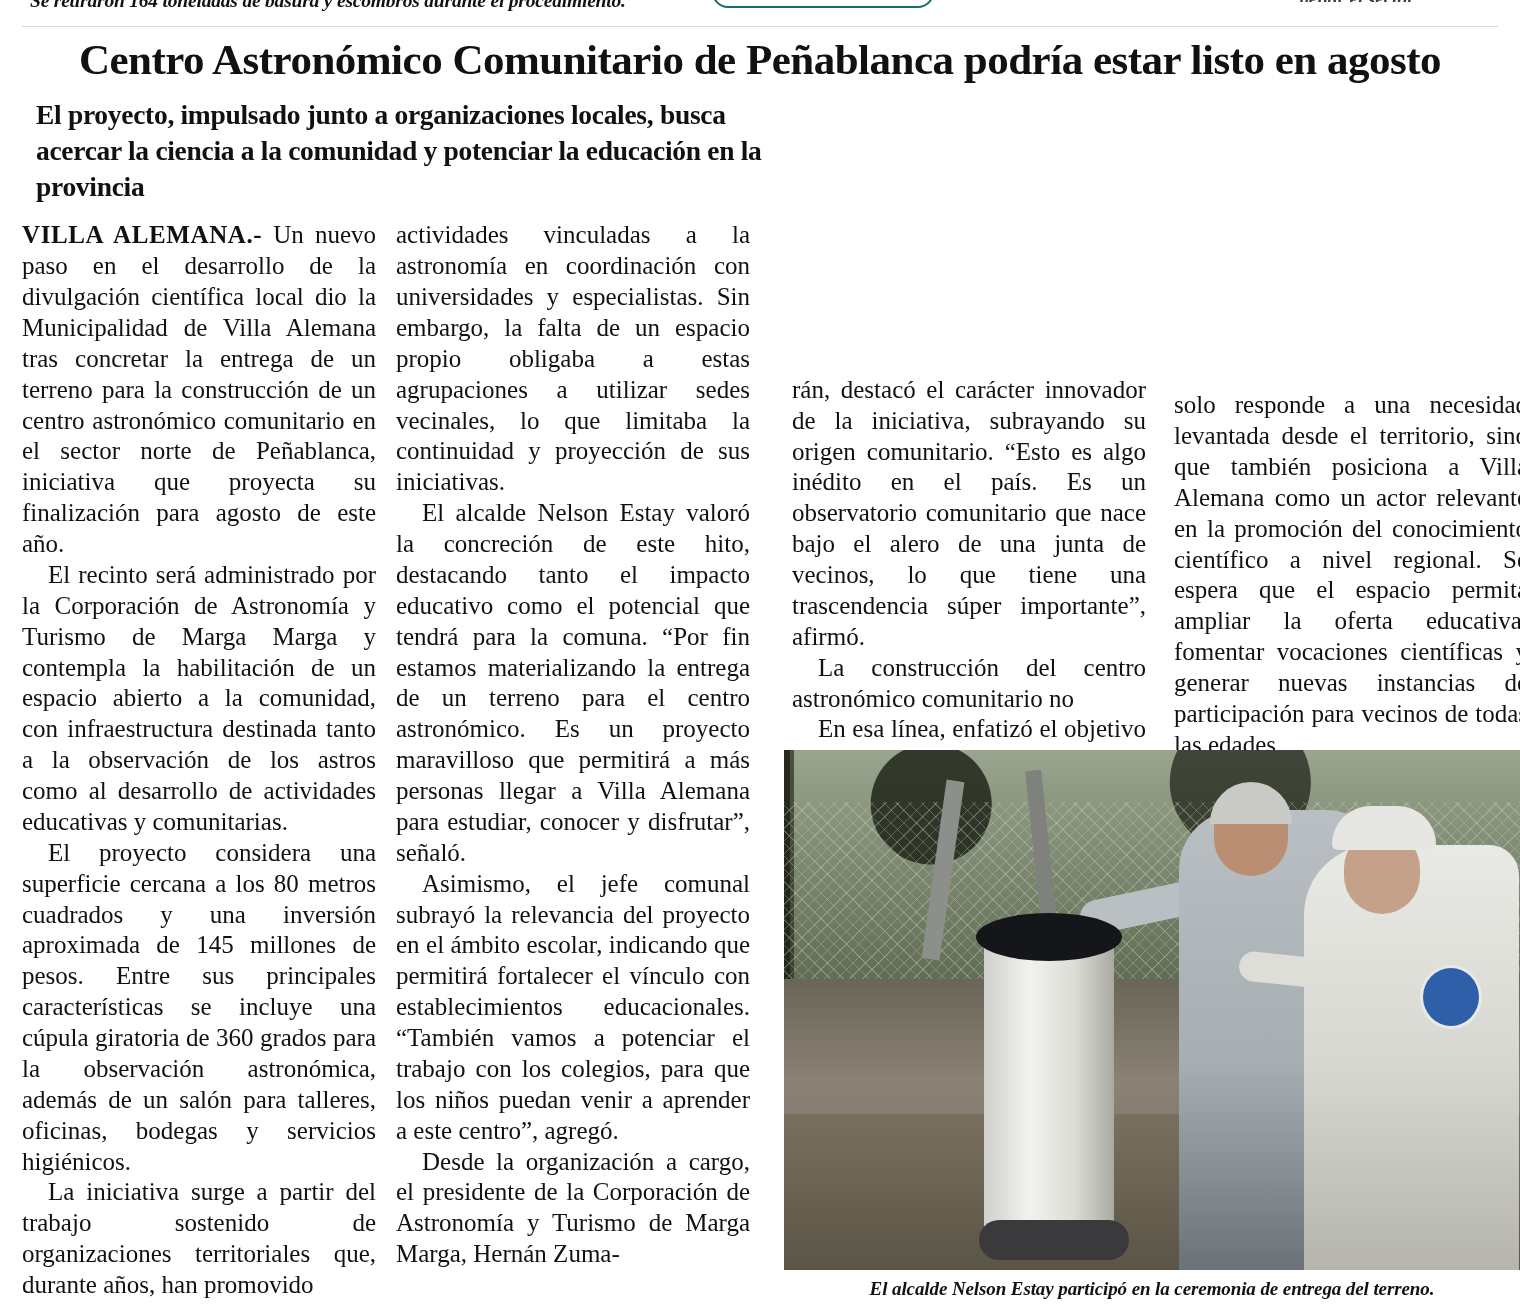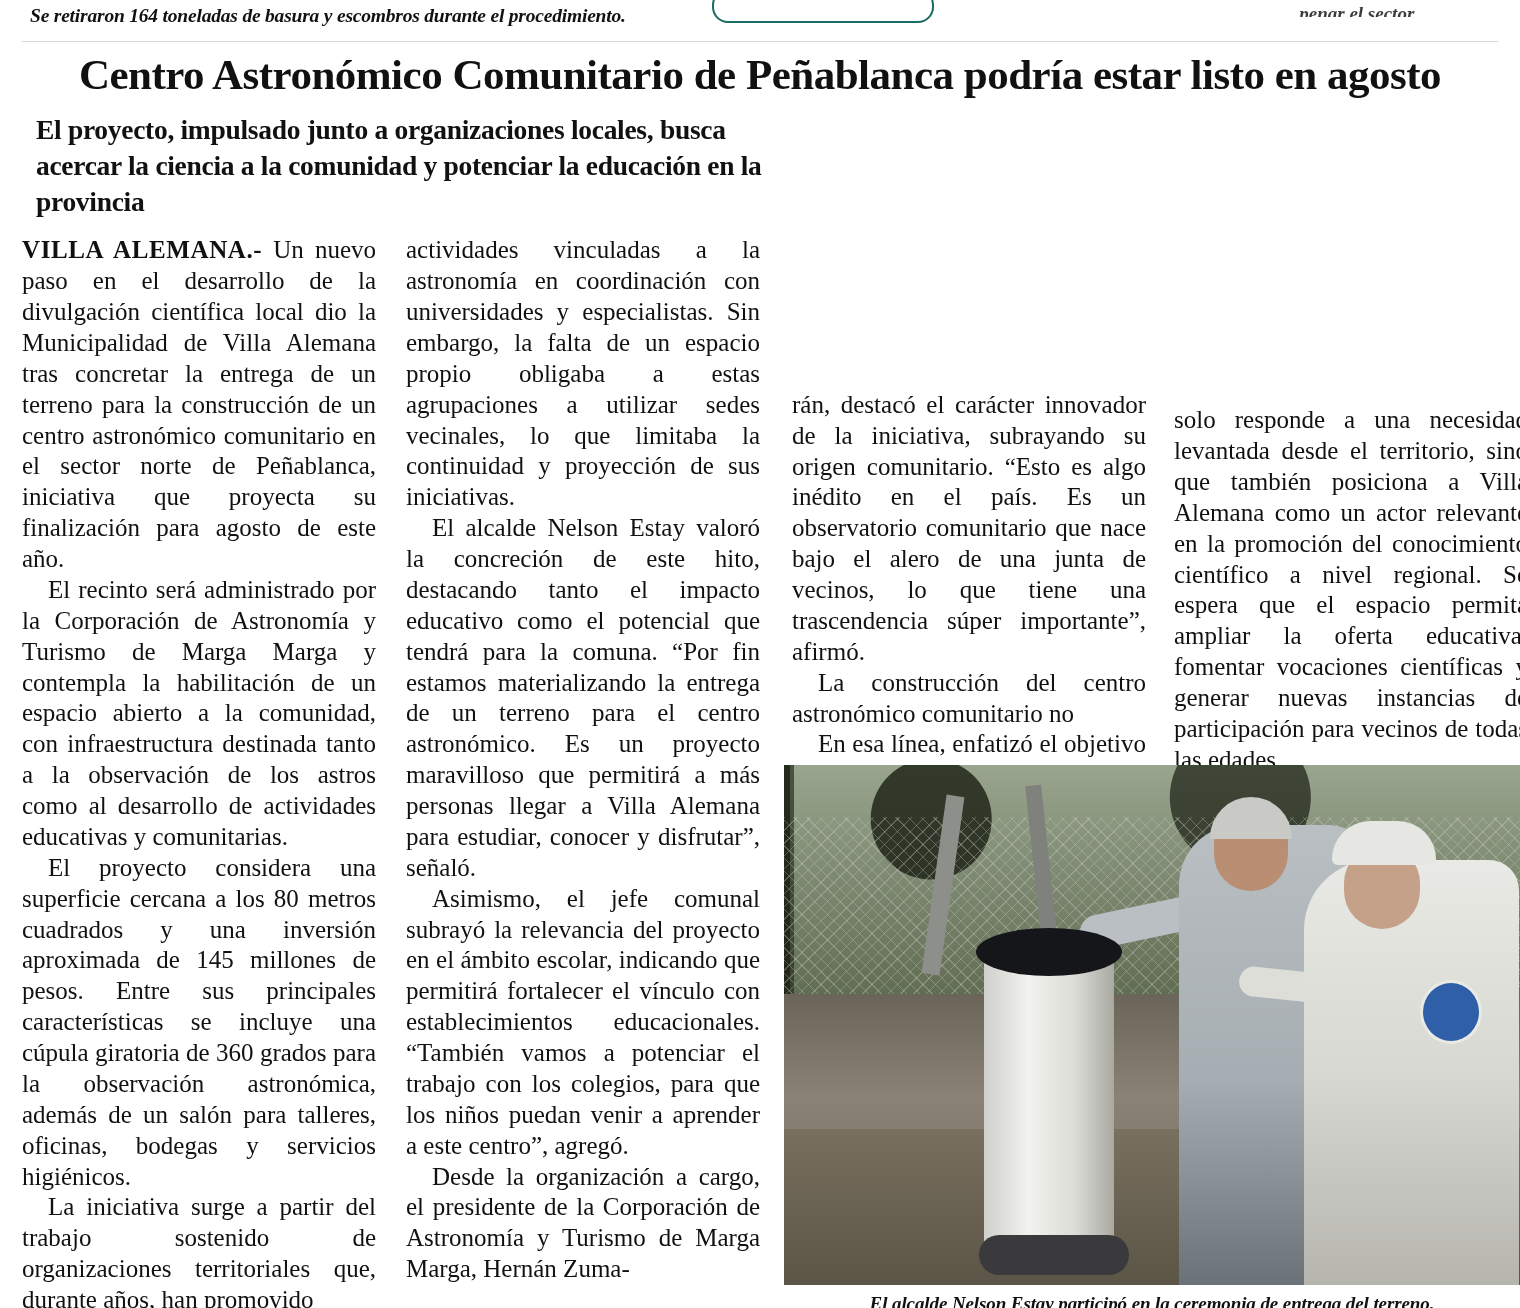--- a/index.html
+++ b/index.html
@@ -15,21 +15,20 @@
     overflow: hidden;
     position: relative;
   }
 
   .page {
     position: relative;
     width: 1520px;
     height: 1092px;
     box-sizing: border-box;
     padding: 0 22px;
-    margin-top: 15px;
   }
 
   
   .top-strip {
     position: relative;
     height: 26px;
     border-bottom: 1px solid #d8d8d8;
     margin-bottom: 6px;
   }
   .top-kicker {
@@ -92,21 +91,21 @@
   .lead {
     font-weight: bold;
     font-size: 27.5px;
     line-height: 1.3;
     margin: 0 0 16px 14px;
     letter-spacing: -0.3px;
   }
 
   .twocol-inner {
     display: flex;
-    gap: 30px;
+    gap: 20px;
   }
   .twocol-inner .sub { width: 354px; flex: 0 0 354px; }
 
   p.body {
     margin: 0;
     text-align: justify;
     text-justify: inter-word;
     font-size: 25px;
     line-height: 1.235;
     hyphens: auto;

